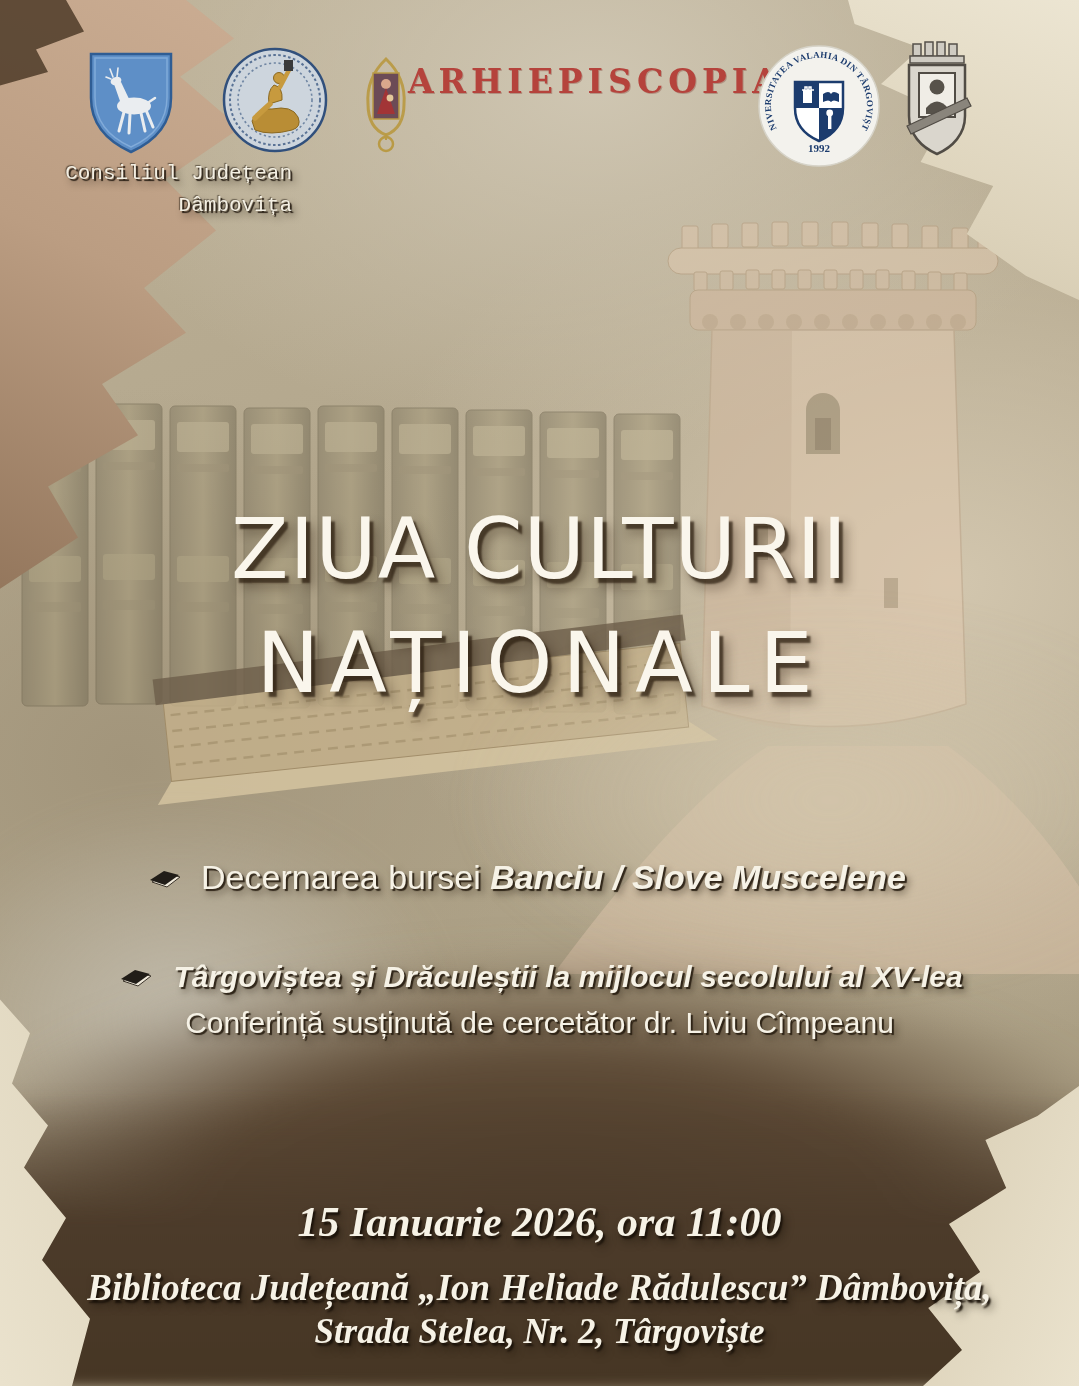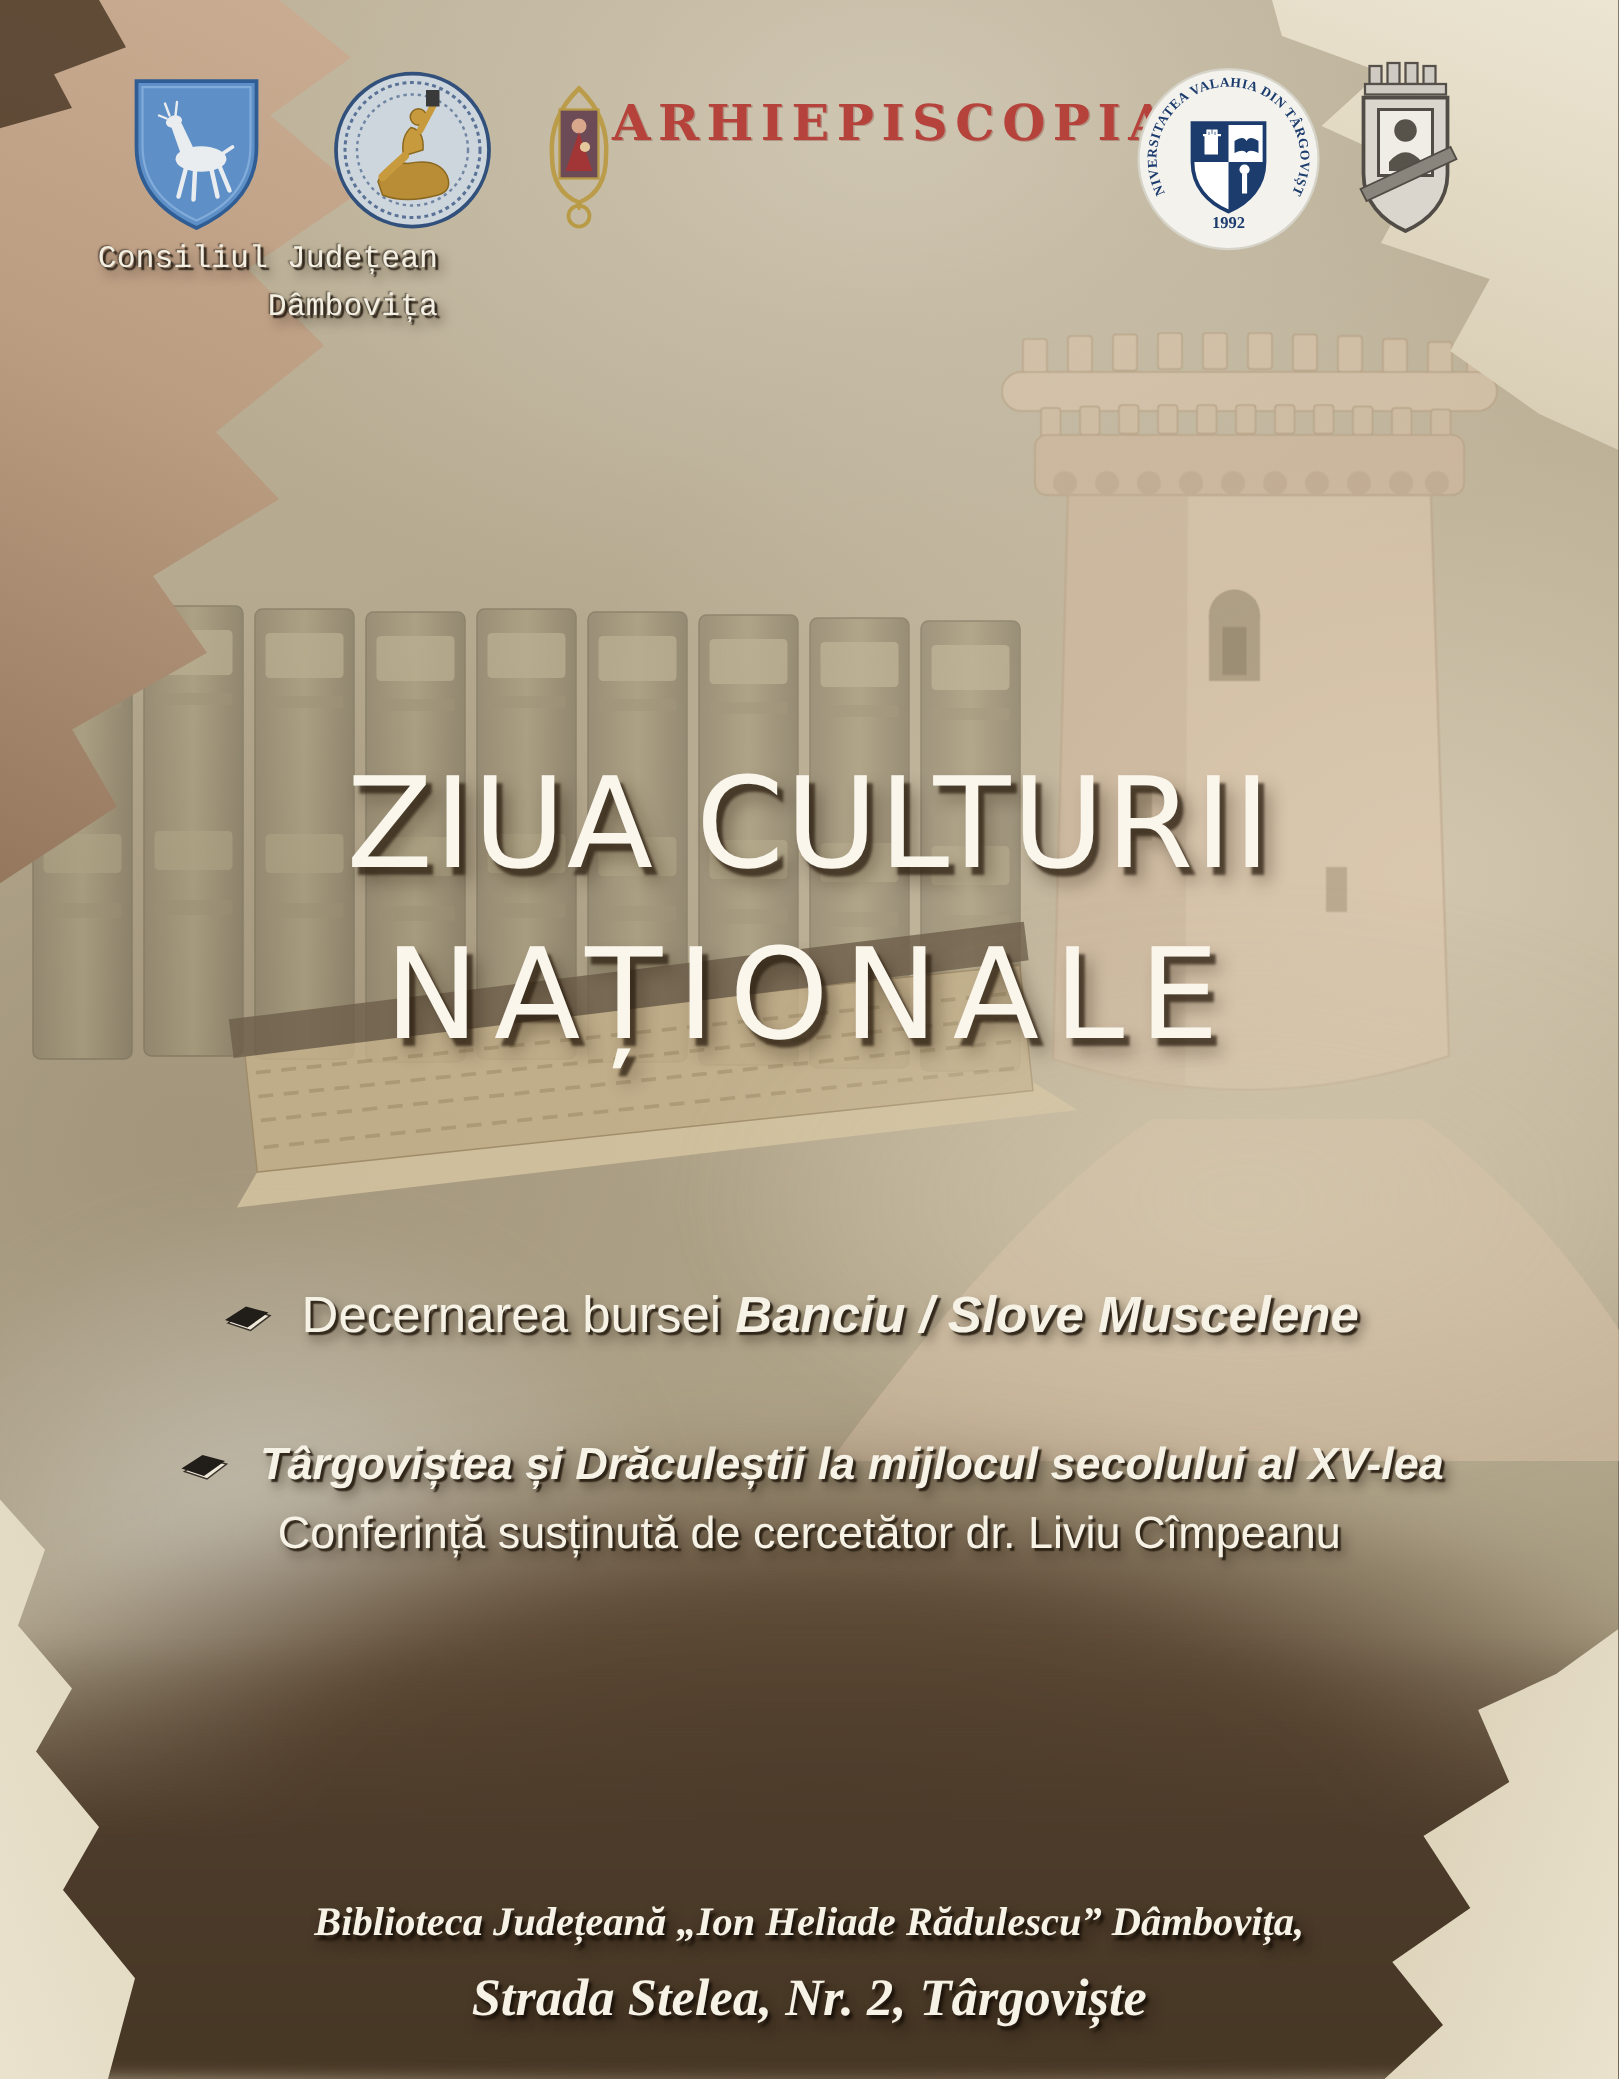--- a/index.html
+++ b/index.html
@@ -90,21 +90,21 @@
     font-size:30px; color:#f6f2e6; white-space:nowrap;
     text-shadow:2px 2px 1px rgba(38,28,16,.9), 4px 5px 7px rgba(38,28,16,.5);
   }
   .footer-line {
     position:absolute; left:0; width:100%; text-align:center;
     font-family:"Liberation Serif",serif; font-style:italic; font-weight:bold;
     color:#f6f2e6; white-space:nowrap;
     text-shadow:2px 3px 2px rgba(26,18,10,.95), 4px 6px 9px rgba(26,18,10,.55);
   }
   .footer-date  { top:1198px; font-size:42px; }
-  .footer-addr1 { top:1266px; font-size:27px; }
+  .footer-addr1 { top:1266px; font-size:37px; }
   .footer-addr2 { top:1312px; font-size:35px; }
   .logo { position:absolute; }
   .logo-coa      { left:85px;  top:46px; }
   .logo-academy  { left:222px; top:47px; }
   .logo-madonna  { left:360px; top:56px; }
   .logo-uvt      { left:757px; top:44px; }
   .logo-crest    { left:897px; top:40px; }
 </style>
 </head>
 <body>
@@ -314,16 +314,17 @@
 
   <div class="bullet-row bullet-2">
     <svg width="40" height="30" viewBox="0 0 40 30">
       <polygon points="7,19 20,10 35,14 22,24" fill="#efe9da" stroke="#3a332a" stroke-width="1"></polygon>
       <polygon points="5,17 19,8 34,12 20,22" fill="#211d18"></polygon>
     </svg>
     <span class="em">Târgoviștea și Drăculeștii la mijlocul secolului al XV-lea</span>
   </div>
   <div class="bullet-detail">Conferință susținută de cercetător dr. Liviu Cîmpeanu</div>
 
+  <div class="footer-line footer-date">15 Ianuarie 2026, ora 11:00</div>
   <div class="footer-line footer-addr1">Biblioteca Județeană „Ion Heliade Rădulescu” Dâmbovița,</div>
   <div class="footer-line footer-addr2">Strada Stelea, Nr. 2, Târgoviște</div>
 
 </div>
 
 </body></html>

